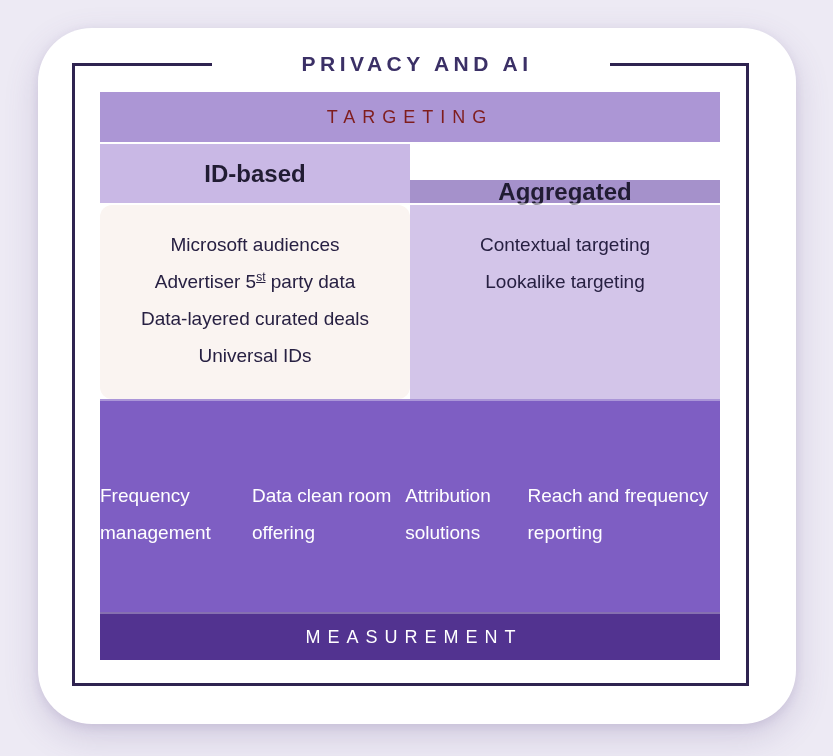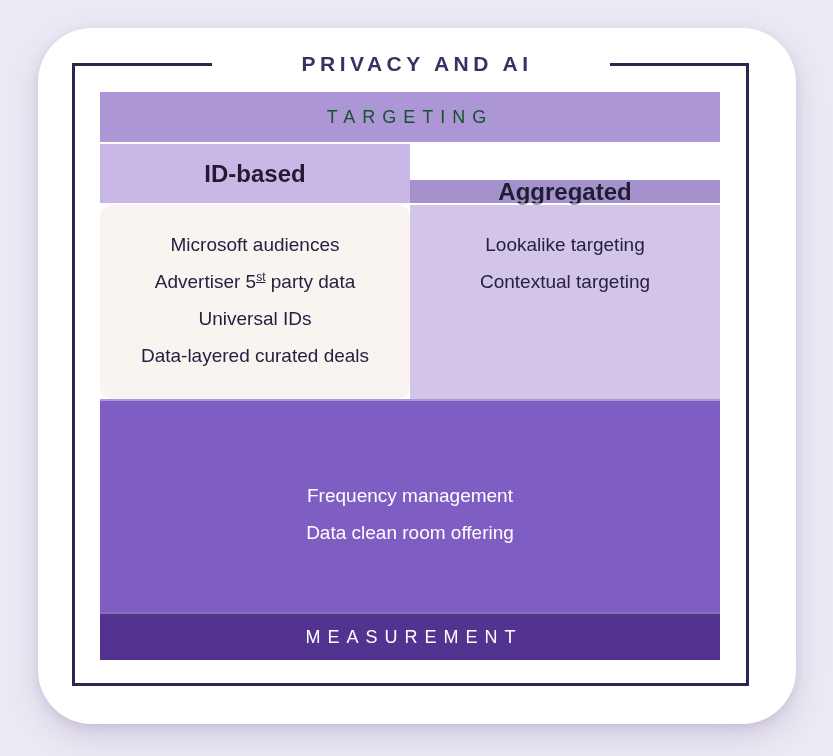--- a/index.html
+++ b/index.html
@@ -68,21 +68,21 @@
     text-align:center;
     display:flex;
     align-items:center;
     justify-content:center;
     letter-spacing:7px;
     font-size:18px;
   }
   .targeting-band{
     height:50px;
     background:var(--targeting-band);
-    color:#14532d;
+    color:#7f1d1d;
     font-weight:500;
   }
   .row{ display:flex; }
   .headers{
     height:61px;
     border-top:2px solid rgba(255,255,255,0.45);
   }
   .hdr{
     width:50%;
     display:flex;
@@ -112,21 +112,21 @@
     font-size:12px;
     vertical-align:super;
     line-height:0;
     text-decoration:underline;
   }
   .purple-section{
     height:213px;
     background:var(--purple-section);
     border-top:2px solid rgba(255,255,255,0.35);
     display:flex;
-    flex-direction:column;
+    flex-direction:row;
     justify-content:center;
     align-items:center;
     padding-top:14px;
     text-align:left;
     color:var(--white-text);
     font-size:19px;
   }
   .purple-section .line{ line-height:37px; }
   .measurement-band{
     height:48px;
@@ -152,30 +152,32 @@
 
     <div class="row headers">
       <div class="hdr hdr-id">ID-based</div>
       <div class="hdr hdr-agg">Aggregated</div>
     </div>
 
     <div class="row bodies">
       <div class="cellbody id-body">
         <div class="line">Microsoft audiences</div>
         <div class="line"><span>Advertiser 5</span><sup class="sup">st</sup><span> party data</span></div>
+        <div class="line">Data-layered curated deals</div>
         <div class="line">Universal IDs</div>
-        <div class="line">Data-layered curated deals</div>
       </div>
       <div class="cellbody agg-body">
+        <div class="line">Contextual targeting</div>
         <div class="line">Lookalike targeting</div>
-        <div class="line">Contextual targeting</div>
       </div>
     </div>
 
     <div class="purple-section">
       <div class="line">Frequency management</div>
       <div class="line">Data clean room offering</div>
+      <div class="line">Attribution solutions</div>
+      <div class="line">Reach and frequency reporting</div>
     </div>
 
     <div class="band measurement-band">MEASUREMENT</div>
 
   </div>
 </div>
 
 </body></html>

